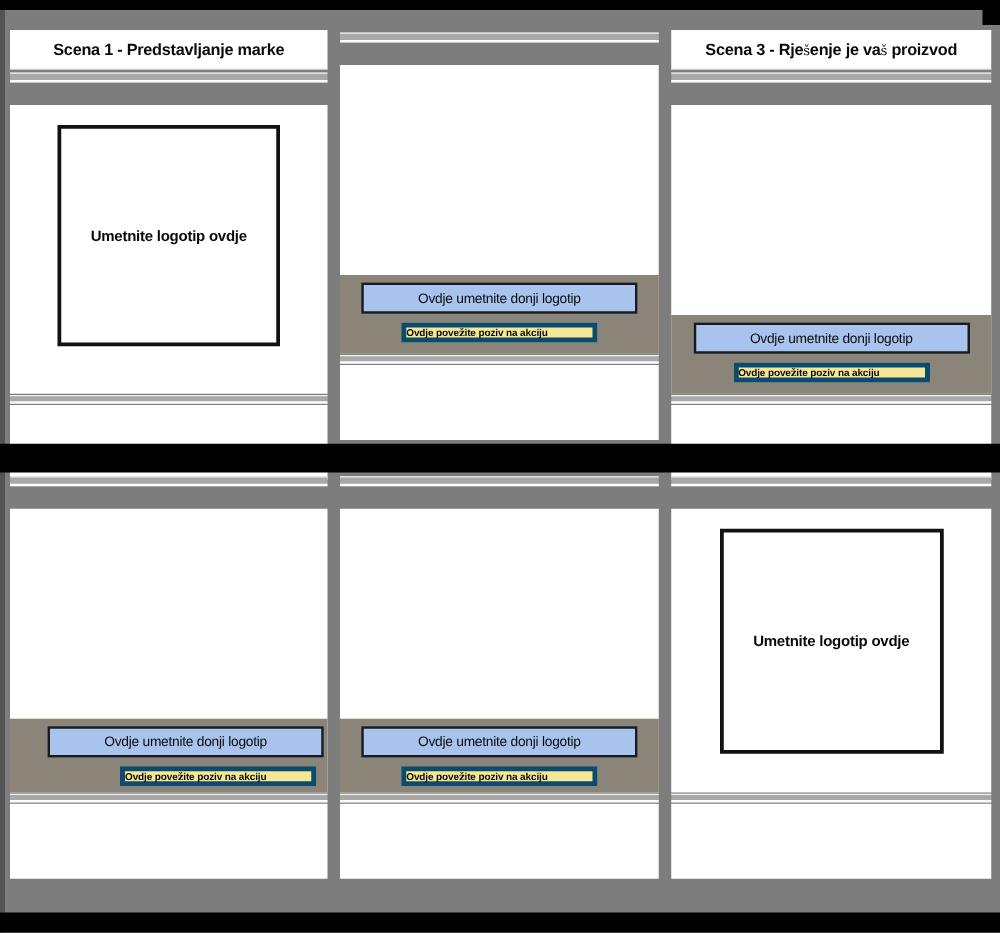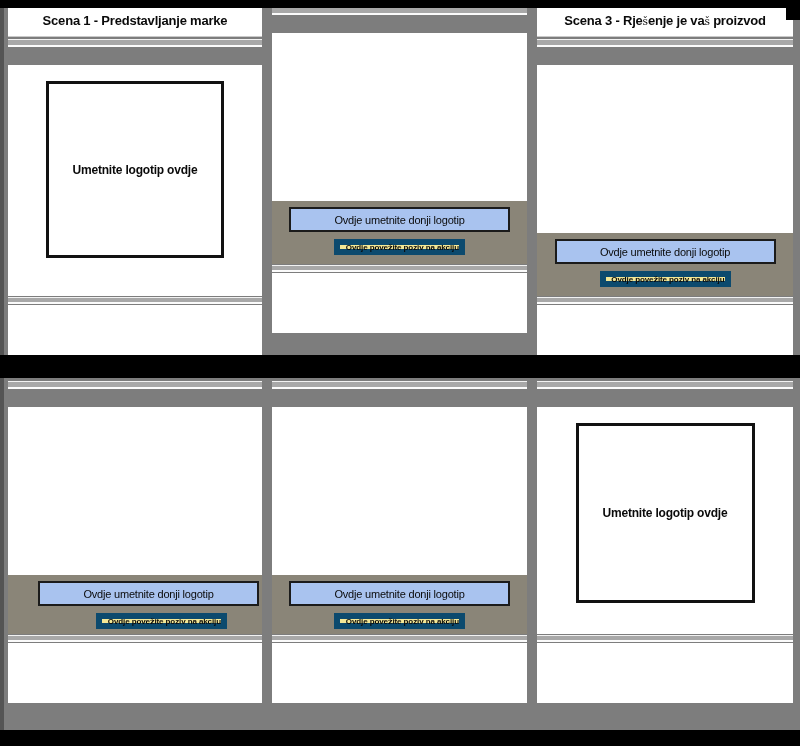--- a/index.html
+++ b/index.html
@@ -24,21 +24,21 @@
   .bar{position:absolute;left:0;width:800px;background:var(--bar-black);}
   .bar-top{top:0;height:8px;}
   .bar-mid{top:355px;height:23px;}
   .bar-bottom{top:730px;height:16px;}
   .corner-notch{position:absolute;top:0;left:786px;width:14px;height:20px;background:var(--bar-black);}
 
   .cell{position:absolute;display:flex;flex-direction:column;}
   .c0{left:8px;width:254px;}
   .c1{left:272px;width:255px;}
   .c2{left:537px;width:256px;}
-  .r1{top:5px;border-radius:28px;}
+  .r1{top:24px;border-radius:28px;}
   .r2{top:379px;}
 
   .titlebar{
     height:32px;background:var(--panel-white);
     display:flex;align-items:center;justify-content:center;
     border-bottom:1px solid #c9c9c9;
   }
   .title{
     font-weight:bold;font-size:13px;color:#0a0a0a;letter-spacing:-0.2px;
     white-space:nowrap;
@@ -70,23 +70,23 @@
   }
   .r1 .band{height:63px;}
   .r2 .band{height:59px;}
   .banner{
     margin-top:6px;width:221px;height:25px;
     background:var(--banner-blue);border:2px solid #1b1b1b;
     display:flex;align-items:center;justify-content:center;
   }
   .banner span{font-weight:normal;font-size:11px;color:#0a0a0a;letter-spacing:-0.2px;white-space:nowrap;}
   .cta{
-    margin-top:7px;width:131px;height:16px;
-    background:var(--cta-yellow);border:6px solid #0c4a6e;
-    display:flex;align-items:center;justify-content:flex-end;
+    margin-top:7px;width:157px;height:16px;
+    background:var(--cta-yellow);border:4px solid #0c4a6e;
+    display:flex;align-items:center;justify-content:flex-start;
   }
   .cta span{font-weight:bold;font-size:8px;color:#0a0a0a;letter-spacing:-0.1px;white-space:nowrap;}
 
   
   .s4 .banner{align-self:flex-start;margin-left:30px;}
   .s4 .cta{align-self:flex-start;margin-left:88px;}
 
   
   .fb{font-family:"DejaVu Serif",serif;font-size:0.82em;font-weight:normal;}
 </style>

